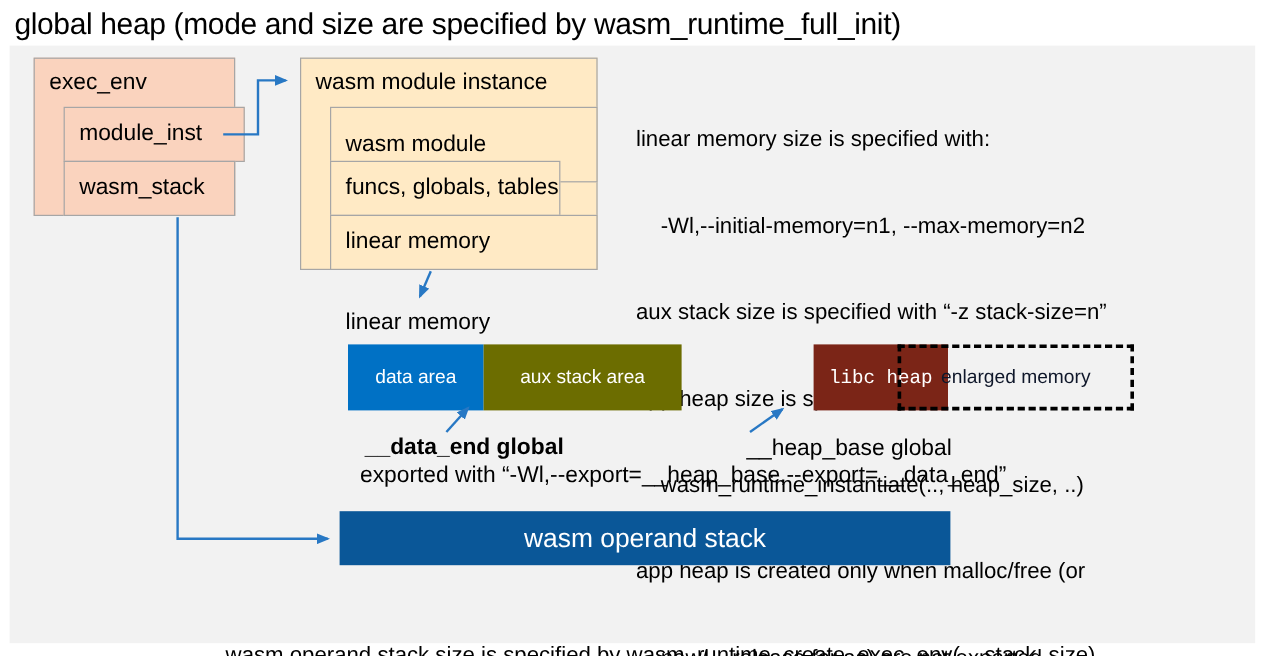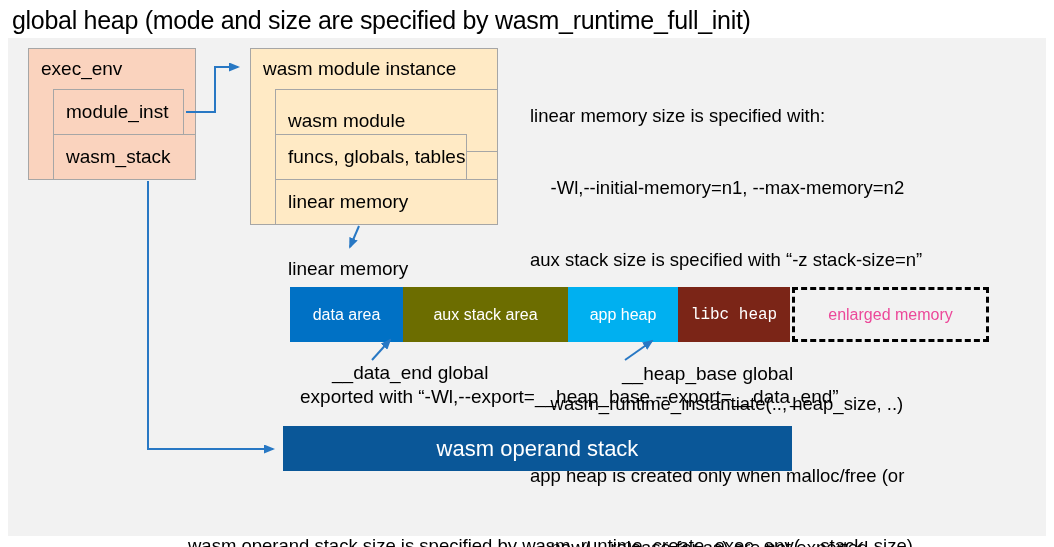--- a/index.html
+++ b/index.html
@@ -10,43 +10,43 @@
   .panel{position:absolute;left:8px;top:38px;width:1038px;height:498px;background:#f2f2f2;}
   .title{position:absolute;left:12px;top:6px;font-size:25px;letter-spacing:-0.3px;white-space:pre;}
   .cellbox{
     position:absolute;border:1px solid #a6a6a6;box-sizing:border-box;
     display:flex;align-items:center;padding-left:12px;font-size:19px;white-space:nowrap;
   }
   .peach{background:#fad3be;}
   .cream{background:#ffeac5;}
   .outerbox{align-items:flex-start;padding-top:9px;}
   #exec-outer{left:28px;top:48px;width:168px;height:132px;}
-  #exec-cell-0{left:53px;top:89px;width:131px;height:46px;}
+  #exec-cell-0{left:53px;top:89px;width:151px;height:46px;}
   #exec-cell-1{left:53px;top:134px;width:143px;height:46px;}
   #inst-outer{left:250px;top:48px;width:248px;height:177px;}
   #inst-cell-0{left:275px;top:89px;width:223px;height:63px;}
   #inst-cell-1{left:275px;top:134px;width:192px;height:46px;}
   #inst-cell-2{left:275px;top:179px;width:223px;height:46px;}
   .notes{position:absolute;white-space:pre;}
   #notes-right{left:530px;top:56px;font-size:18.5px;line-height:24px;}
   #lm-label{position:absolute;left:288px;top:258px;font-size:19px;}
   .seg{
     position:absolute;top:287px;height:55px;display:flex;align-items:center;
     justify-content:center;color:#fff;font-size:16px;white-space:nowrap;
   }
   #seg-0{left:290px;width:113px;}
   #seg-1{left:403px;width:165px;}
   #seg-2{left:568px;width:110px;}
   #seg-3{left:678px;width:112px;font-family:Liberation Mono, monospace;}
   #seg-4{
-    left:792px;width:197px;border:3px dashed #000;box-sizing:border-box;
-    background:transparent;color:#ec4899;
+    left:748px;width:197px;border:3px dashed #000;box-sizing:border-box;
+    background:transparent;color:#0f172a;
   }
   .ann{position:absolute;font-size:19px;white-space:pre;}
-  #ann-dataend{left:332px;top:362px;}
+  #ann-dataend{left:304px;top:362px;font-weight:bold;}
   #ann-heapbase{left:590px;top:363px;margin-left:32px;}
   #ann-export{left:300px;top:386px;}
   #operand-bar{
     position:absolute;left:283px;top:426px;width:509px;height:45px;background:#0a5798;
     color:#fff;display:flex;align-items:center;justify-content:center;font-size:22px;
   }
   #bottom-notes{left:188px;top:483px;font-size:18.5px;line-height:25px;}
   .connectors{position:absolute;left:0;top:0;width:1054px;height:547px;pointer-events:none;}
 </style>
 </head>
@@ -88,21 +88,20 @@
     <div>app heap size is specified with:</div>
     <div>    wasm_runtime_instantiate(.., heap_size, ..)</div>
     <div>app heap is created only when malloc/free (or</div>
     <div>__new/__release for as) are not exported</div>
   </div>
 
   <div id="lm-label">linear memory</div>
 
   <div class="seg" id="seg-0" style="background: rgb(0, 113, 197);">data area</div>
   <div class="seg" id="seg-1" style="background: rgb(108, 109, 0);">aux stack area</div>
-  <div class="seg" id="seg-2" style="background: rgb(0, 176, 240);">app heap</div>
   <div class="seg" id="seg-3" style="background: rgb(123, 37, 23);">libc heap</div>
   <div class="seg" id="seg-4">enlarged memory</div>
 
   <div class="ann" id="ann-dataend">__data_end global</div>
   <div class="ann" id="ann-heapbase">__heap_base global</div>
   <div class="ann" id="ann-export">exported with “-Wl,--export=__heap_base,--export=__data_end”</div>
 
   <div id="operand-bar">
     <span>wasm operand stack</span>
   </div>

